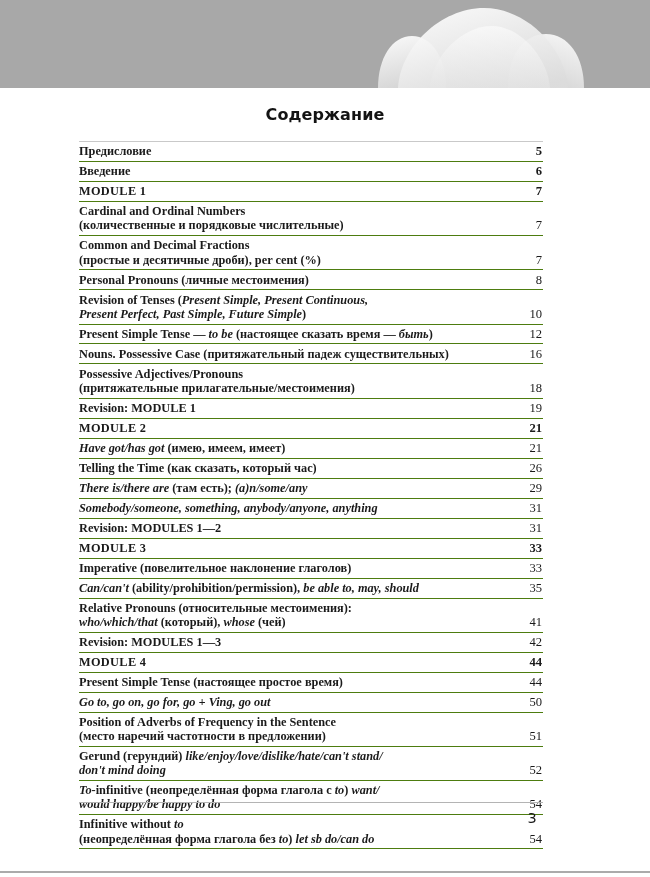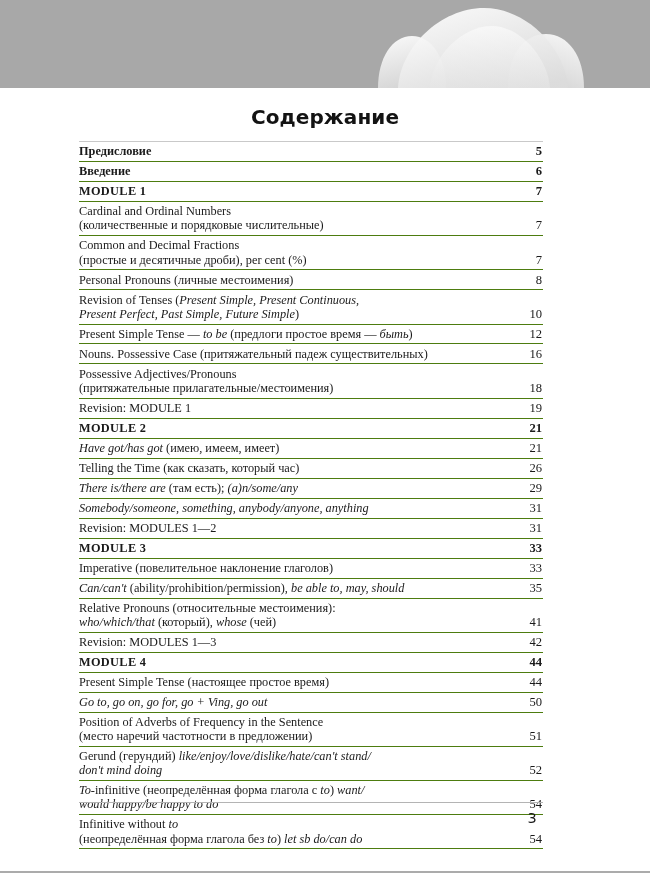--- a/index.html
+++ b/index.html
@@ -39,21 +39,21 @@
     left: 0;
     top: 88px;
     width: 650px;
     height: 789px;
   }
 
   .page-title {
     text-align: center;
     font-family: "DejaVu Sans", "Liberation Sans", sans-serif;
     font-weight: bold;
-    font-size: 20px;
+    font-size: 16px;
     letter-spacing: 0.1px;
     color: #131313;
     margin: 17px 0 0 0;
     padding: 0;
   }
 
   
   .toc {
     position: absolute;
     left: 79px;
@@ -69,20 +69,21 @@
   }
   .toc td {
     padding: 0;
     vertical-align: bottom;
     font-size: 12.3px;
     line-height: 14.2px;
   }
   .toc td.entry {
     padding: 2.2px 6px 2.6px 0;
     text-align: left;
+    font-weight: bold;
   }
   .toc td.pageno {
     width: 34px;
     text-align: right;
     padding: 2.2px 1px 2.6px 0;
     font-size: 12.6px;
     white-space: nowrap;
   }
   .toc tr.module td.entry,
   .toc tr.module td.pageno,
@@ -206,21 +207,21 @@
         </tr>
         <tr class="entry">
           <td class="entry">
             <span class="ln"><span>Revision of Tenses (</span><i>Present Simple, Present Continuous,</i></span>
             <span class="ln"><i>Present Perfect, Past Simple, Future Simple</i><span>)</span></span>
           </td>
           <td class="pageno">10</td>
         </tr>
         <tr class="entry">
           <td class="entry">
-            <span class="ln"><span>Present Simple Tense — </span><i>to be</i><span> (предлоги простое время — </span><i>быть</i><span>)</span></span>
+            <span class="ln"><span>Present Simple Tense — </span><i>to be</i><span> (настоящее сказать время — </span><i>быть</i><span>)</span></span>
           </td>
           <td class="pageno">12</td>
         </tr>
         <tr class="entry">
           <td class="entry">
             <span class="ln"><span>Nouns. Possessive Case (притяжательный падеж существительных)</span></span>
           </td>
           <td class="pageno">16</td>
         </tr>
         <tr class="entry">

